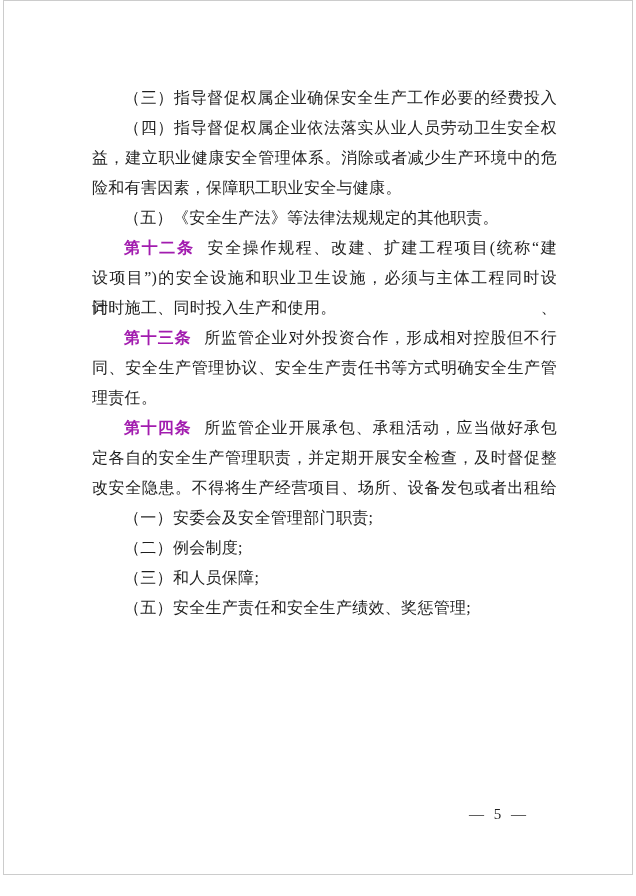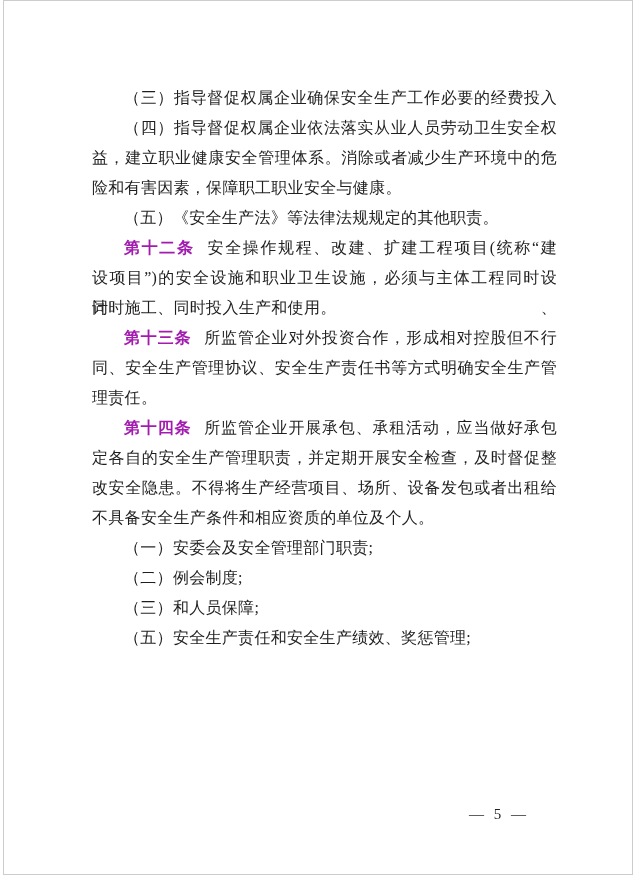--- a/index.html
+++ b/index.html
@@ -79,21 +79,20 @@
         <div class="line indent"><span>（五）《安全生产法》等法律法规规定的其他职责。</span></div>
         <div class="line indent fill"><b class="lead">第十二条</b><span>安全操作规程、改建、扩建工程项目(统称“建</span></div>
         <div class="line fill"><span>设项目”)的安全设施和职业卫生设施，必须与主体工程同时设计、</span></div>
         <div class="line"><span>同时施工、同时投入生产和使用。</span></div>
         <div class="line indent fill"><b class="lead">第十三条</b><span>所监管企业对外投资合作，形成相对控股但不行</span></div>
         <div class="line fill"><span>同、安全生产管理协议、安全生产责任书等方式明确安全生产管</span></div>
         <div class="line"><span>理责任。</span></div>
         <div class="line indent fill"><b class="lead">第十四条</b><span>所监管企业开展承包、承租活动，应当做好承包</span></div>
         <div class="line fill"><span>定各自的安全生产管理职责，并定期开展安全检查，及时督促整</span></div>
         <div class="line fill"><span>改安全隐患。不得将生产经营项目、场所、设备发包或者出租给</span></div>
-        <div class="line"><span>不具备安全生产条件和相应资质的单位及个人。</span></div>
         <div class="line indent"><span>（一）安委会及安全管理部门职责;</span></div>
         <div class="line indent"><span>（二）例会制度;</span></div>
         <div class="line indent"><span>（三）和人员保障;</span></div>
         <div class="line indent"><span>（五）安全生产责任和安全生产绩效、奖惩管理;</span></div>
       </div>
     <div class="pagenum">— 5 —</div>
   </div>
 </div>
 
 </body></html>

